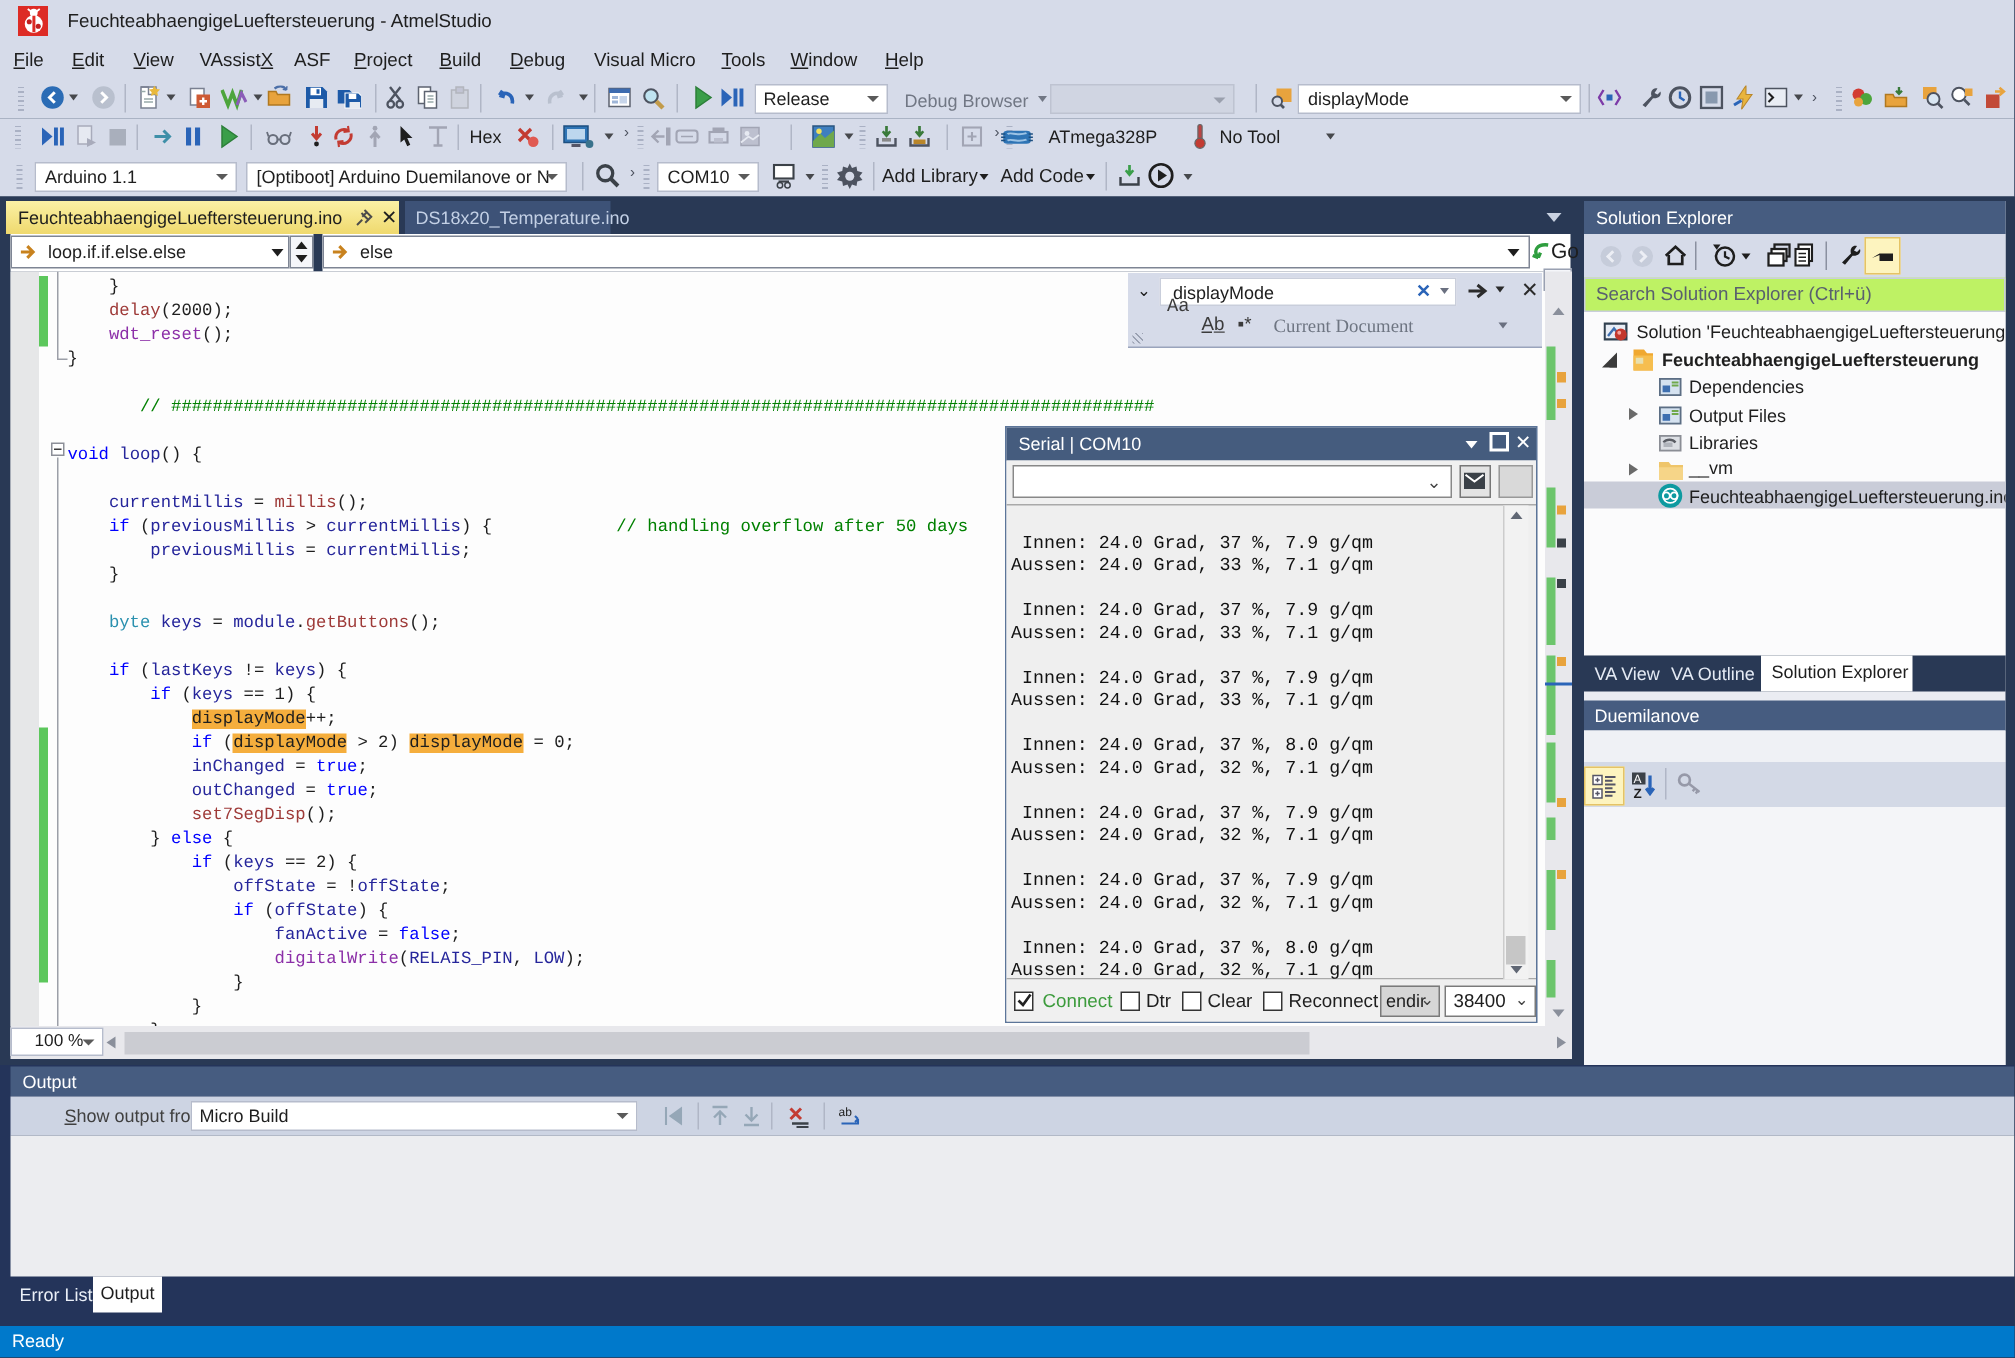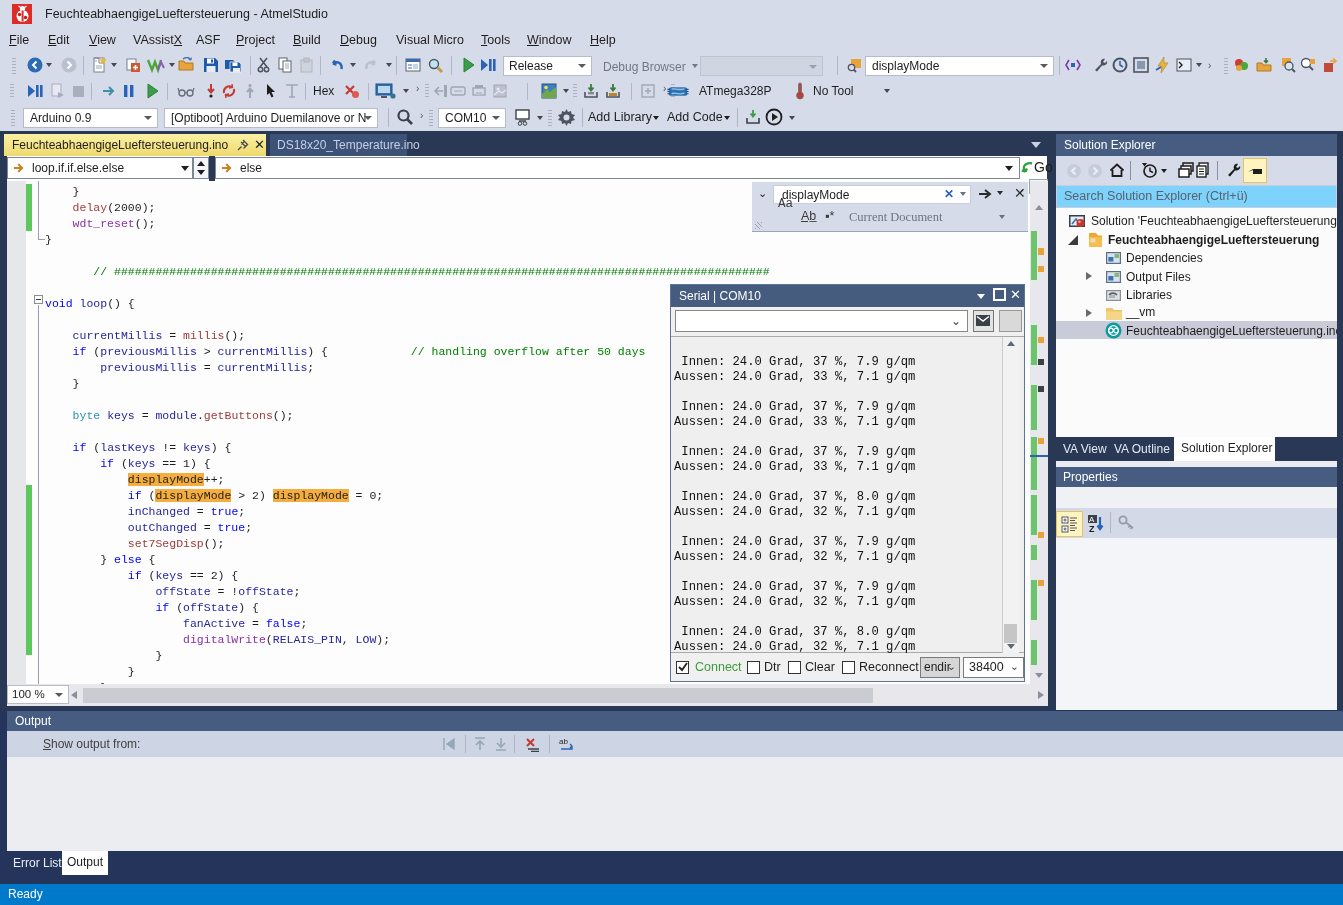--- a/index.html
+++ b/index.html
@@ -363,21 +363,21 @@
       <rect x="4.6" y="1" width="2.8" height="10" rx="1.4" fill="#B44" stroke="#666" stroke-width=".8"></rect>
       <circle cx="6" cy="13.5" r="3.4" fill="#C33B32" stroke="#666" stroke-width=".8"></circle>
     </svg>
  <span class="abs" style="left:813px;top:5px;font-size:12px;color:#1e1e1e;">No Tool</span>
  <div class="dd" style="left:884px;top:10px;"></div>
 </div>
 
 <div id="tb3" class="abs">
  <div class="grip" style="left:11px;top:6px;height:16px;"></div>
  <div class="combo" style="left:23px;top:4px;width:135px;height:20px;">
-      <span style="position:absolute;left:6px;top:2px;">Arduino 0.9</span>
+      <span style="position:absolute;left:6px;top:2px;">Arduino 1.1</span>
       <span class="arr"></span>
     </div>
  <div class="combo" style="left:164px;top:4px;width:214px;height:20px;">
       <span style="position:absolute;left:6px;top:2px;">[Optiboot] Arduino Duemilanove or N</span>
       <span class="arr"></span>
     </div>
  <div class="sep" style="left:388px;top:4px;height:19px;"></div>
  <svg class="ico" style="left:396px;top:4px;width:18px;height:18px;" viewBox="0 0 18 18">
       <circle cx="7.5" cy="7.5" r="5" fill="none" stroke="#3B4148" stroke-width="2.2"></circle>
       <path d="M11 11 L16 16" stroke="#3B4148" stroke-width="2.6"></path>
@@ -519,21 +519,21 @@
     <div class="abs" style="left:8px;top:156px;width:6px;height:6px;background:#E8A33D;"></div>
     <div class="abs" style="left:8px;top:257px;width:6px;height:6px;background:#E8A33D;"></div>
     <div class="abs" style="left:8px;top:351px;width:6px;height:6px;background:#E8A33D;"></div>
     <div class="abs" style="left:8px;top:399px;width:6px;height:6px;background:#E8A33D;"></div>
     <div class="abs" style="left:8px;top:178px;width:6px;height:6px;background:#3B4148;"></div>
     <div class="abs" style="left:8px;top:205px;width:6px;height:6px;background:#3B4148;"></div>
     <div class="abs" style="left:0px;top:274px;width:18px;height:2px;background:#2A64B8;"></div>
   </div>
   <div id="hscrollrow" class="abs">
     <div class="combo" style="left:0px;top:1px;width:62px;height:19px;font-size:11.5px;">
-        <span style="position:absolute;left:4px;top:2px;">100 %</span>
+        <span style="position:absolute;left:15px;top:2px;">100 %</span>
         <span class="arr"></span>
       </div>
     <span class="abs" style="left:64px;top:7px;width:0;height:0;border-top:4.5px solid transparent;border-bottom:4.5px solid transparent;border-right:6px solid #8A8F9B;"></span>
     <div class="abs" style="left:76px;top:4px;width:790px;height:15px;background:#CBCCD2;"></div>
     <span class="abs" style="right:4px;top:7px;width:0;height:0;border-top:4.5px solid transparent;border-bottom:4.5px solid transparent;border-left:6px solid #8A8F9B;"></span>
   </div>
   <div id="findpanel" class="abs">
     <span class="abs" style="left:6px;top:5px;font-size:11px;color:#1e1e1e;">⌄</span>
     <div class="abs" style="left:21px;top:3px;width:198px;height:19px;background:#fff;border:1px solid #C9CEDB;box-sizing:border-box;">
       <span class="abs" style="left:8px;top:2px;font-size:12px;color:#1e1e1e;">displayMode</span>
@@ -589,21 +589,21 @@
       <div class="sep" style="left:161px;top:5px;height:19px;background:#8a90a0;"></div>
       <svg class="ico" style="left:169px;top:6px;" viewBox="0 0 16 16">
           <path d="M3 13 L9 7 C8 4 10 1 13 2 L11 5 L13 6 L15 4 C16 7 13 9 10 8.5 L5 14.5 Z" fill="#1e1e1e"></path>
         </svg>
       <div class="abs" style="left:187px;top:2px;width:24px;height:25px;background:#FDF4BF;border:1px solid #E5C365;box-sizing:border-box;">
         <svg style="position:absolute;left:3px;top:7px;width:16px;height:10px;" viewBox="0 0 16 10">
             <path d="M1 6 L6 4 L6 8 L15 8 L15 3 L6 3" fill="#1e1e1e"></path>
           </svg>
       </div>
     </div>
-    <div class="abs" style="left:0;top:51px;width:281px;height:23px;background:#7dd3fc;border:1px solid #C9CEDB;box-sizing:border-box;">
+    <div class="abs" style="left:0;top:51px;width:281px;height:23px;background:#bef264;border:1px solid #C9CEDB;box-sizing:border-box;">
       <span class="abs" style="left:7px;top:3px;font-size:12.5px;color:#59606E;">Search Solution Explorer (Ctrl+ü)</span>
     </div>
     <div class="abs" style="left:0;top:74px;width:281px;height:229px;background:#FBFBFC;overflow:hidden;white-space:nowrap;">
       <svg class="abs" style="left:13px;top:6px;width:17px;height:14px;" viewBox="0 0 17 14">
           <rect x="0" y="1" width="16" height="12" fill="#30404F"></rect>
           <rect x="1.5" y="2.5" width="13" height="9" fill="#E8EDF5"></rect>
           <path d="M3 10 L7 5 L11 10" stroke="#3E6FB0" stroke-width="1.6" fill="none"></path>
           <circle cx="11.5" cy="9" r="4" fill="#C3372C"></circle>
           <circle cx="10.5" cy="7.8" r="1.3" fill="#F3A09A"></circle>
         </svg>
@@ -654,21 +654,21 @@
       </div>
     </div>
     <div class="abs" style="left:0;top:303px;width:281px;height:24px;background:#293955;">
       <span class="abs" style="left:7px;top:5px;font-size:12px;color:#E4EAF4;">VA View</span>
       <span class="abs" style="left:58px;top:5px;font-size:12px;color:#E4EAF4;">VA Outline</span>
       <div class="abs" style="left:118px;top:0;width:101px;height:24px;background:#fff;white-space:nowrap;">
           <span style="position:absolute;left:7px;top:4px;font-size:12px;color:#1e1e1e;white-space:nowrap;">Solution Explorer</span>
         </div>
     </div>
     <div class="abs paneltitle" style="left:0;top:333px;width:281px;height:20px;">
-        <span style="position:absolute;left:7px;top:3px;">Properties</span>
+        <span style="position:absolute;left:7px;top:3px;">Duemilanove</span>
       </div>
     <div class="abs" style="left:0;top:353px;width:281px;height:21px;background:#EFF1F5;"></div>
     <div class="abs" style="left:0;top:374px;width:281px;height:30px;background:#D3D9E6;">
       <div class="abs" style="left:0px;top:3px;width:27px;height:26px;background:#FDF4BF;border:1px solid #E5C365;box-sizing:border-box;">
         <svg class="abs" style="left:4px;top:4px;width:17px;height:17px;" viewBox="0 0 17 17">
             <rect x="1" y="1" width="6" height="6" fill="#fff" stroke="#556"></rect>
             <rect x="1" y="10" width="6" height="6" fill="#fff" stroke="#556"></rect>
             <path d="M2.5 4 h3 M4 2.5 v3 M2.5 13 h3 M4 11.5 v3" stroke="#556"></path>
             <path d="M9 2 h7 M9 4.5 h5 M9 7 h7 M9 9.5 h5 M9 12 h7 M9 14.5 h5" stroke="#556" stroke-width="1.2"></path>
           </svg>
@@ -756,20 +756,24 @@
     </div>
   </div>
 </div>
 
 <div id="output" class="abs">
   <div class="abs paneltitle" style="left:7px;top:1px;width:1336px;height:20px;">
       <span style="position:absolute;left:8px;top:3px;">Output</span>
     </div>
   <div class="abs" style="left:7px;top:21px;width:1336px;height:26px;background:#CDD4E3;">
     <span class="abs" style="left:6px;top:6px;font-size:12px;color:#404040;margin-left:30px;"><u>S</u>how output from:</span>
+    <div class="combo" style="left:120px;top:3px;width:298px;height:20px;">
+        <span style="position:absolute;left:5px;top:2px;">Micro Build</span>
+        <span class="arr"></span>
+      </div>
     <svg class="ico" style="left:434px;top:5px;" viewBox="0 0 16 16" opacity=".4">
         <path d="M3 2 V14 M6 8 L13 3 V13 Z" stroke="#467" stroke-width="1.4" fill="#467"></path>
       </svg>
     <div class="sep" style="left:458px;top:4px;height:18px;"></div>
     <svg class="ico" style="left:465px;top:5px;" viewBox="0 0 16 16" opacity=".4">
         <path d="M8 2 V11 M4 7 L8 11 L12 7 M3 14 H13" stroke="#467" stroke-width="1.6" fill="none" transform="rotate(180 8 8)"></path>
       </svg>
     <svg class="ico" style="left:486px;top:5px;" viewBox="0 0 16 16" opacity=".4">
         <path d="M8 2 V11 M4 7 L8 11 L12 7 M3 14 H13" stroke="#467" stroke-width="1.6" fill="none"></path>
       </svg>

